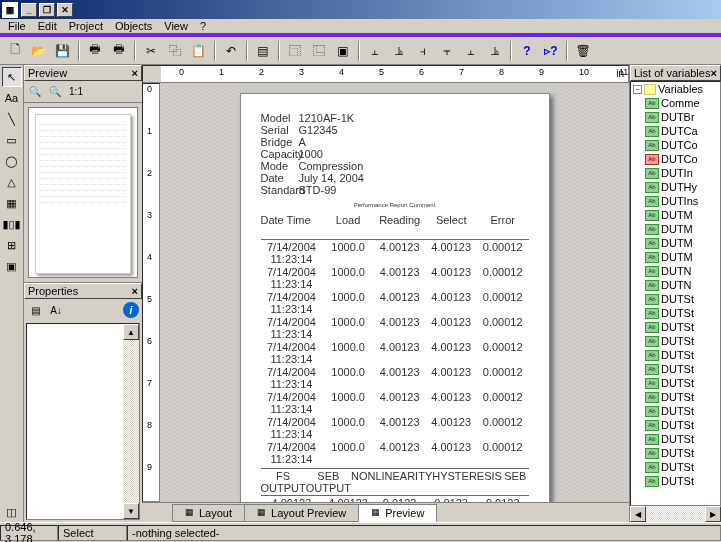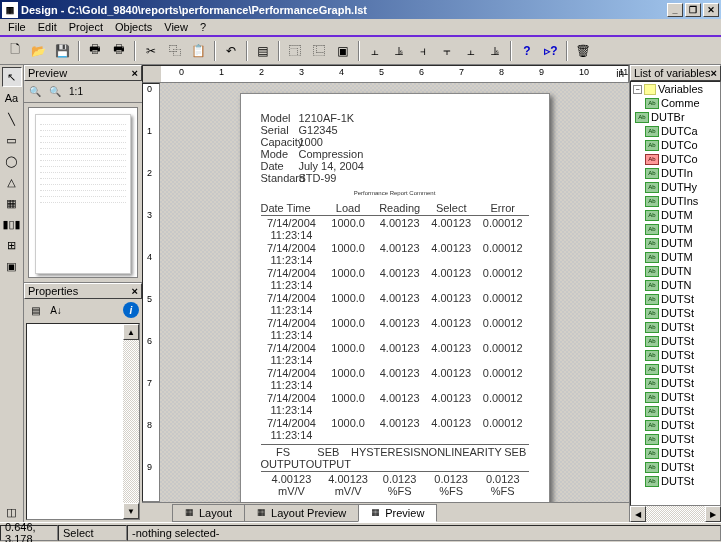--- a/index.html
+++ b/index.html
@@ -6,21 +6,21 @@
 body { background: #d4d0c8; width: 721px; height: 542px; overflow: hidden; display: flex; flex-direction: column; }
 
 
 .titlebar { background: linear-gradient(to right, #0a246a, #a6caf0); height: 19px; display: flex; align-items: center; padding: 0 2px; color: white; font-weight: bold; }
 .titlebar .icon { width: 16px; height: 16px; background: #fff; margin-right: 3px; display: flex; align-items: center; justify-content: center; font-size: 9px; color: #000; }
 .titlebar .title { flex: 1; }
 .titlebar .winbtns { display: flex; gap: 2px; }
 .titlebar .winbtn { width: 16px; height: 14px; background: #d4d0c8; border: 1px solid; border-color: #fff #404040 #404040 #fff; display: flex; align-items: center; justify-content: center; color: #000; font-size: 9px; }
 
 
-.menubar { background: #d4d0c8; height: 18px; display: flex; align-items: center; padding: 0 2px; border-bottom: 2px solid #6d28d9; }
+.menubar { background: #d4d0c8; height: 18px; display: flex; align-items: center; padding: 0 2px; border-bottom: 4px solid #6d28d9; }
 .menubar .item { padding: 2px 6px; cursor: default; }
 
 
 .toolbar { background: #d4d0c8; height: 28px; display: flex; align-items: center; padding: 0 4px; border-bottom: 1px solid #808080; gap: 2px; }
 .toolbar .sep { width: 2px; height: 20px; border-left: 1px solid #808080; border-right: 1px solid #fff; margin: 0 2px; }
 .toolbar .btn { width: 22px; height: 22px; display: flex; align-items: center; justify-content: center; font-size: 12px; }
 
 
 .main { flex: 1; display: flex; overflow: hidden; }
 
@@ -58,21 +58,21 @@
 .rulercorner { width: 18px; height: 18px; background: #d4d0c8; }
 .canvaswrap { flex: 1; display: flex; overflow: hidden; }
 .rulerleft { width: 18px; background: #fff; border: 1px inset #808080; position: relative; }
 .rulerleft .num { position: absolute; left: 4px; font-size: 9px; }
 .canvas { flex: 1; background: repeating-conic-gradient(#c8c8c8 0% 25%, #d4d0c8 0% 50%) 0 0/4px 4px; overflow: auto; position: relative; padding: 10px 24px; }
 .page { width: 310px; height: 420px; background: #fff; border: 1px solid #888; box-shadow: 3px 3px 5px #666; margin: 0 auto; padding: 18px 20px; font-size: 6px; color: #333; }
 .meta { }
 .meta .line { display: flex; }
 .meta .lbl { width: 38px; }
 .rtitle { text-align: center; margin: 6px 0; font-size: 6px; }
-.thdr { display: flex; border-bottom: 1px solid #666; padding-bottom: 1px; margin-top: 4px; font-size: 5px; }
+.thdr { display: flex; border-bottom: 1px solid #666; padding-bottom: 13px; margin-top: 4px; font-size: 5px; }
 .thdr > div { flex: 1; text-align: center; }
 .thdr > div:first-child { flex: 1.2; text-align: left; }
 .trow { display: flex; font-size: 5px; padding: 0.5px 0; }
 .trow > div { flex: 1; text-align: center; }
 .trow > div:first-child { flex: 1.2; text-align: center; }
 .srow { display: flex; font-size: 5px; border-top: 1px solid #666; border-bottom: 1px solid #666; padding: 1px 0; margin-top: 3px; }
 .srow > div { flex: 1; text-align: center; }
 
 .tabstrip { height: 20px; display: flex; align-items: center; background: #d4d0c8; border-top: 1px solid #808080; padding-left: 30px; }
 .tab { padding: 2px 12px; border: 1px solid #808080; background: #d4d0c8; margin-right: -1px; font-size: 10px; display: flex; align-items: center; gap: 3px; }
@@ -93,21 +93,20 @@
 
 
 .statusbar { height: 20px; background: #d4d0c8; border-top: 1px solid #fff; display: flex; align-items: center; font-size: 10px; }
 .statusbar .cell { border: 1px inset #808080; padding: 1px 4px; height: 16px; display: flex; align-items: center; }
 </style>
 </head>
 <body>
 
 <div class="titlebar">
   <div class="icon">▦</div>
-  <div class="title">Design - C:\Gold_9840\reports\performance\PerformanceGraph.lst</div>
   <div class="winbtns">
     <div class="winbtn">_</div>
     <div class="winbtn">❐</div>
     <div class="winbtn">✕</div>
   </div>
 </div>
 
 <div class="menubar">
   <div class="item">File</div>
   <div class="item">Edit</div>
@@ -253,20 +252,24 @@
           <div class="meta" id="meta-block">
               <div class="line">
                 <div class="lbl">Model</div>
                 <div>1210AF-1K</div>
               </div>
               <div class="line">
                 <div class="lbl">Serial</div>
                 <div>G12345</div>
               </div>
               <div class="line">
+                <div class="lbl">Bridge</div>
+                <div>A</div>
+              </div>
+              <div class="line">
                 <div class="lbl">Capacity</div>
                 <div>1000</div>
               </div>
               <div class="line">
                 <div class="lbl">Mode</div>
                 <div>Compression</div>
               </div>
               <div class="line">
                 <div class="lbl">Date</div>
                 <div>July 14, 2004</div>
@@ -345,22 +348,22 @@
                 <div>7/14/2004 11:23:14</div>
                 <div>1000.0</div>
                 <div>4.00123</div>
                 <div>4.00123</div>
                 <div>0.00012</div>
               </div>
             </div>
           <div class="srow" id="srow">
               <div>FS OUTPUT</div>
               <div>SEB OUTPUT</div>
+              <div>NONLINEARITY</div>
               <div>HYSTERESIS</div>
-              <div>NONLINEARITY</div>
               <div>SEB</div>
             </div>
           <div class="trow" id="srow2">
               <div>4.00123 mV/V</div>
               <div>4.00123 mV/V</div>
               <div>0.0123 %FS</div>
               <div>0.0123 %FS</div>
               <div>0.0123 %FS</div>
             </div>
 
@@ -391,21 +394,21 @@
     <div class="varsbody" id="vars-tree">
         <div class="treeitem">
           <span class="exp">−</span>
           <span style="width:12px;height:11px;background:#ff9;border:1px solid #cc6;margin-right:2px"></span>
           <span class="vlabel">Variables</span>
         </div>
         <div class="treeitem" style="padding-left: 14px;">
           <span class="vicon">Ab</span>
           <span class="vlabel">Comme</span>
         </div>
-        <div class="treeitem" style="padding-left: 4px;">
+        <div class="treeitem" style="padding-left: 14px;">
           <span class="vicon">Ab</span>
           <span class="vlabel">DUTBr</span>
         </div>
         <div class="treeitem" style="padding-left: 14px; align-items: center;">
           <span class="vicon">Ab</span>
           <span class="vlabel">DUTCa</span>
         </div>
         <div class="treeitem" style="padding-left: 14px;">
           <span class="vicon">Ab</span>
           <span class="vlabel">DUTCo</span>

